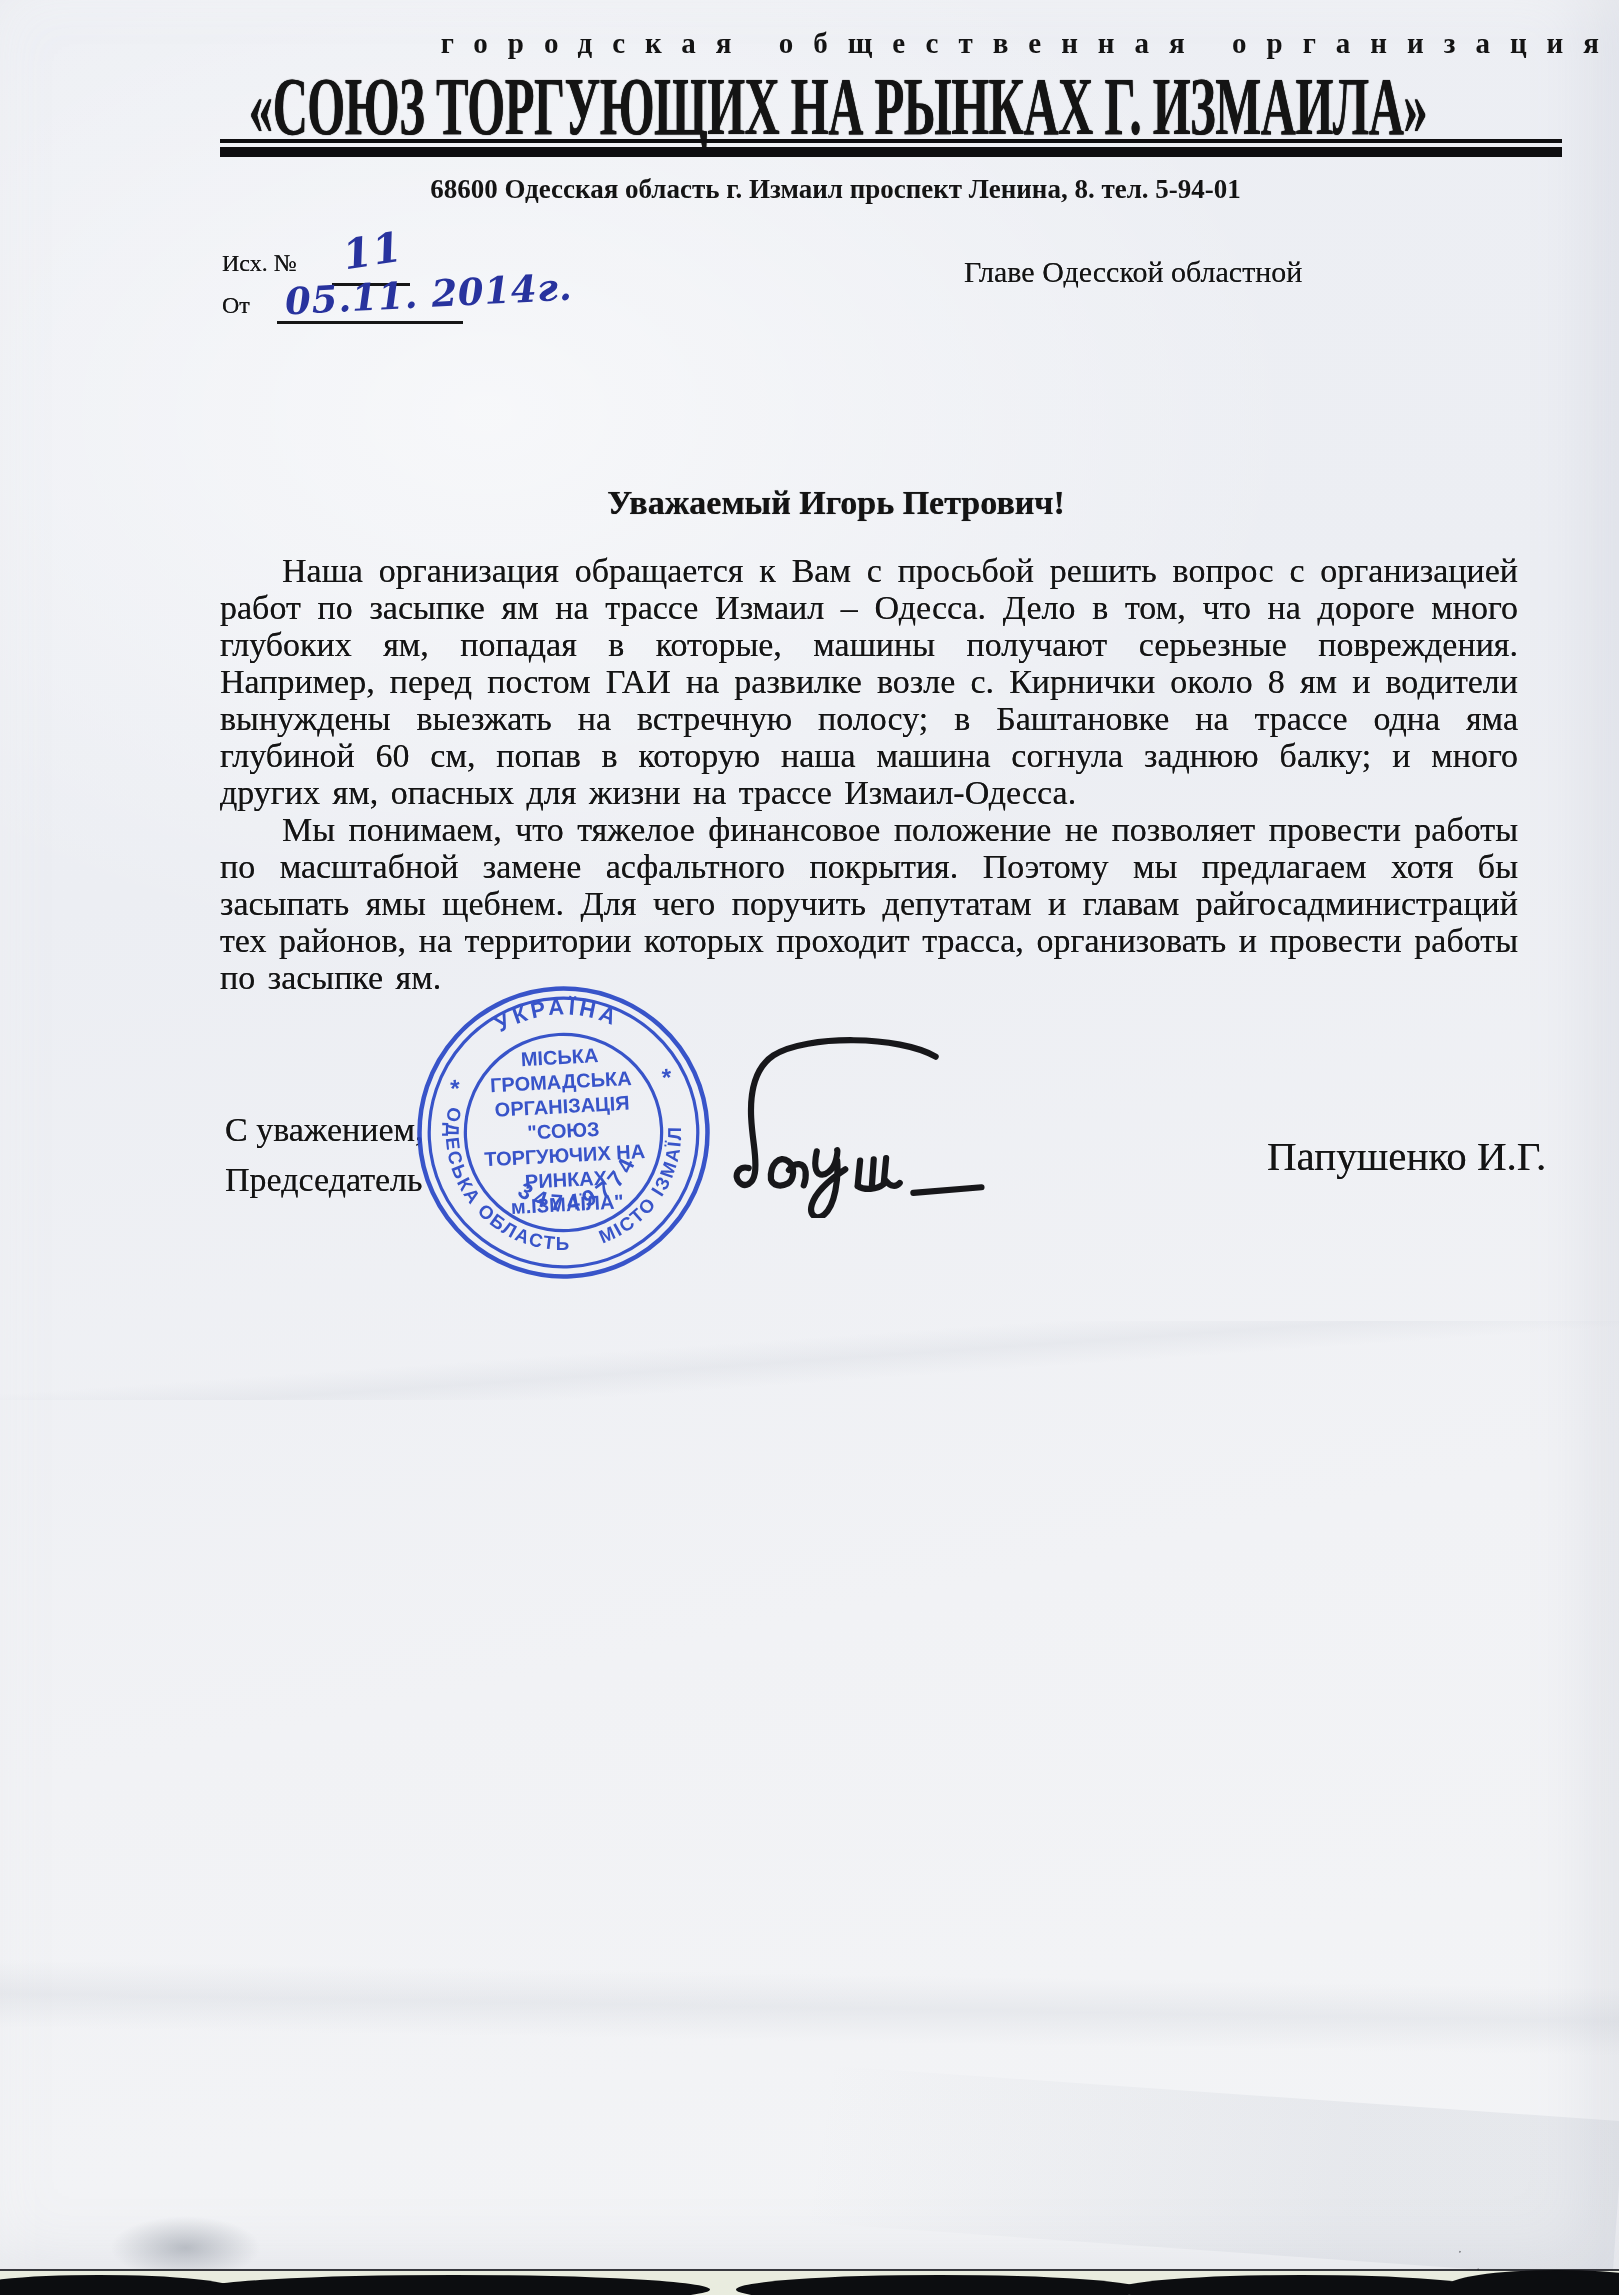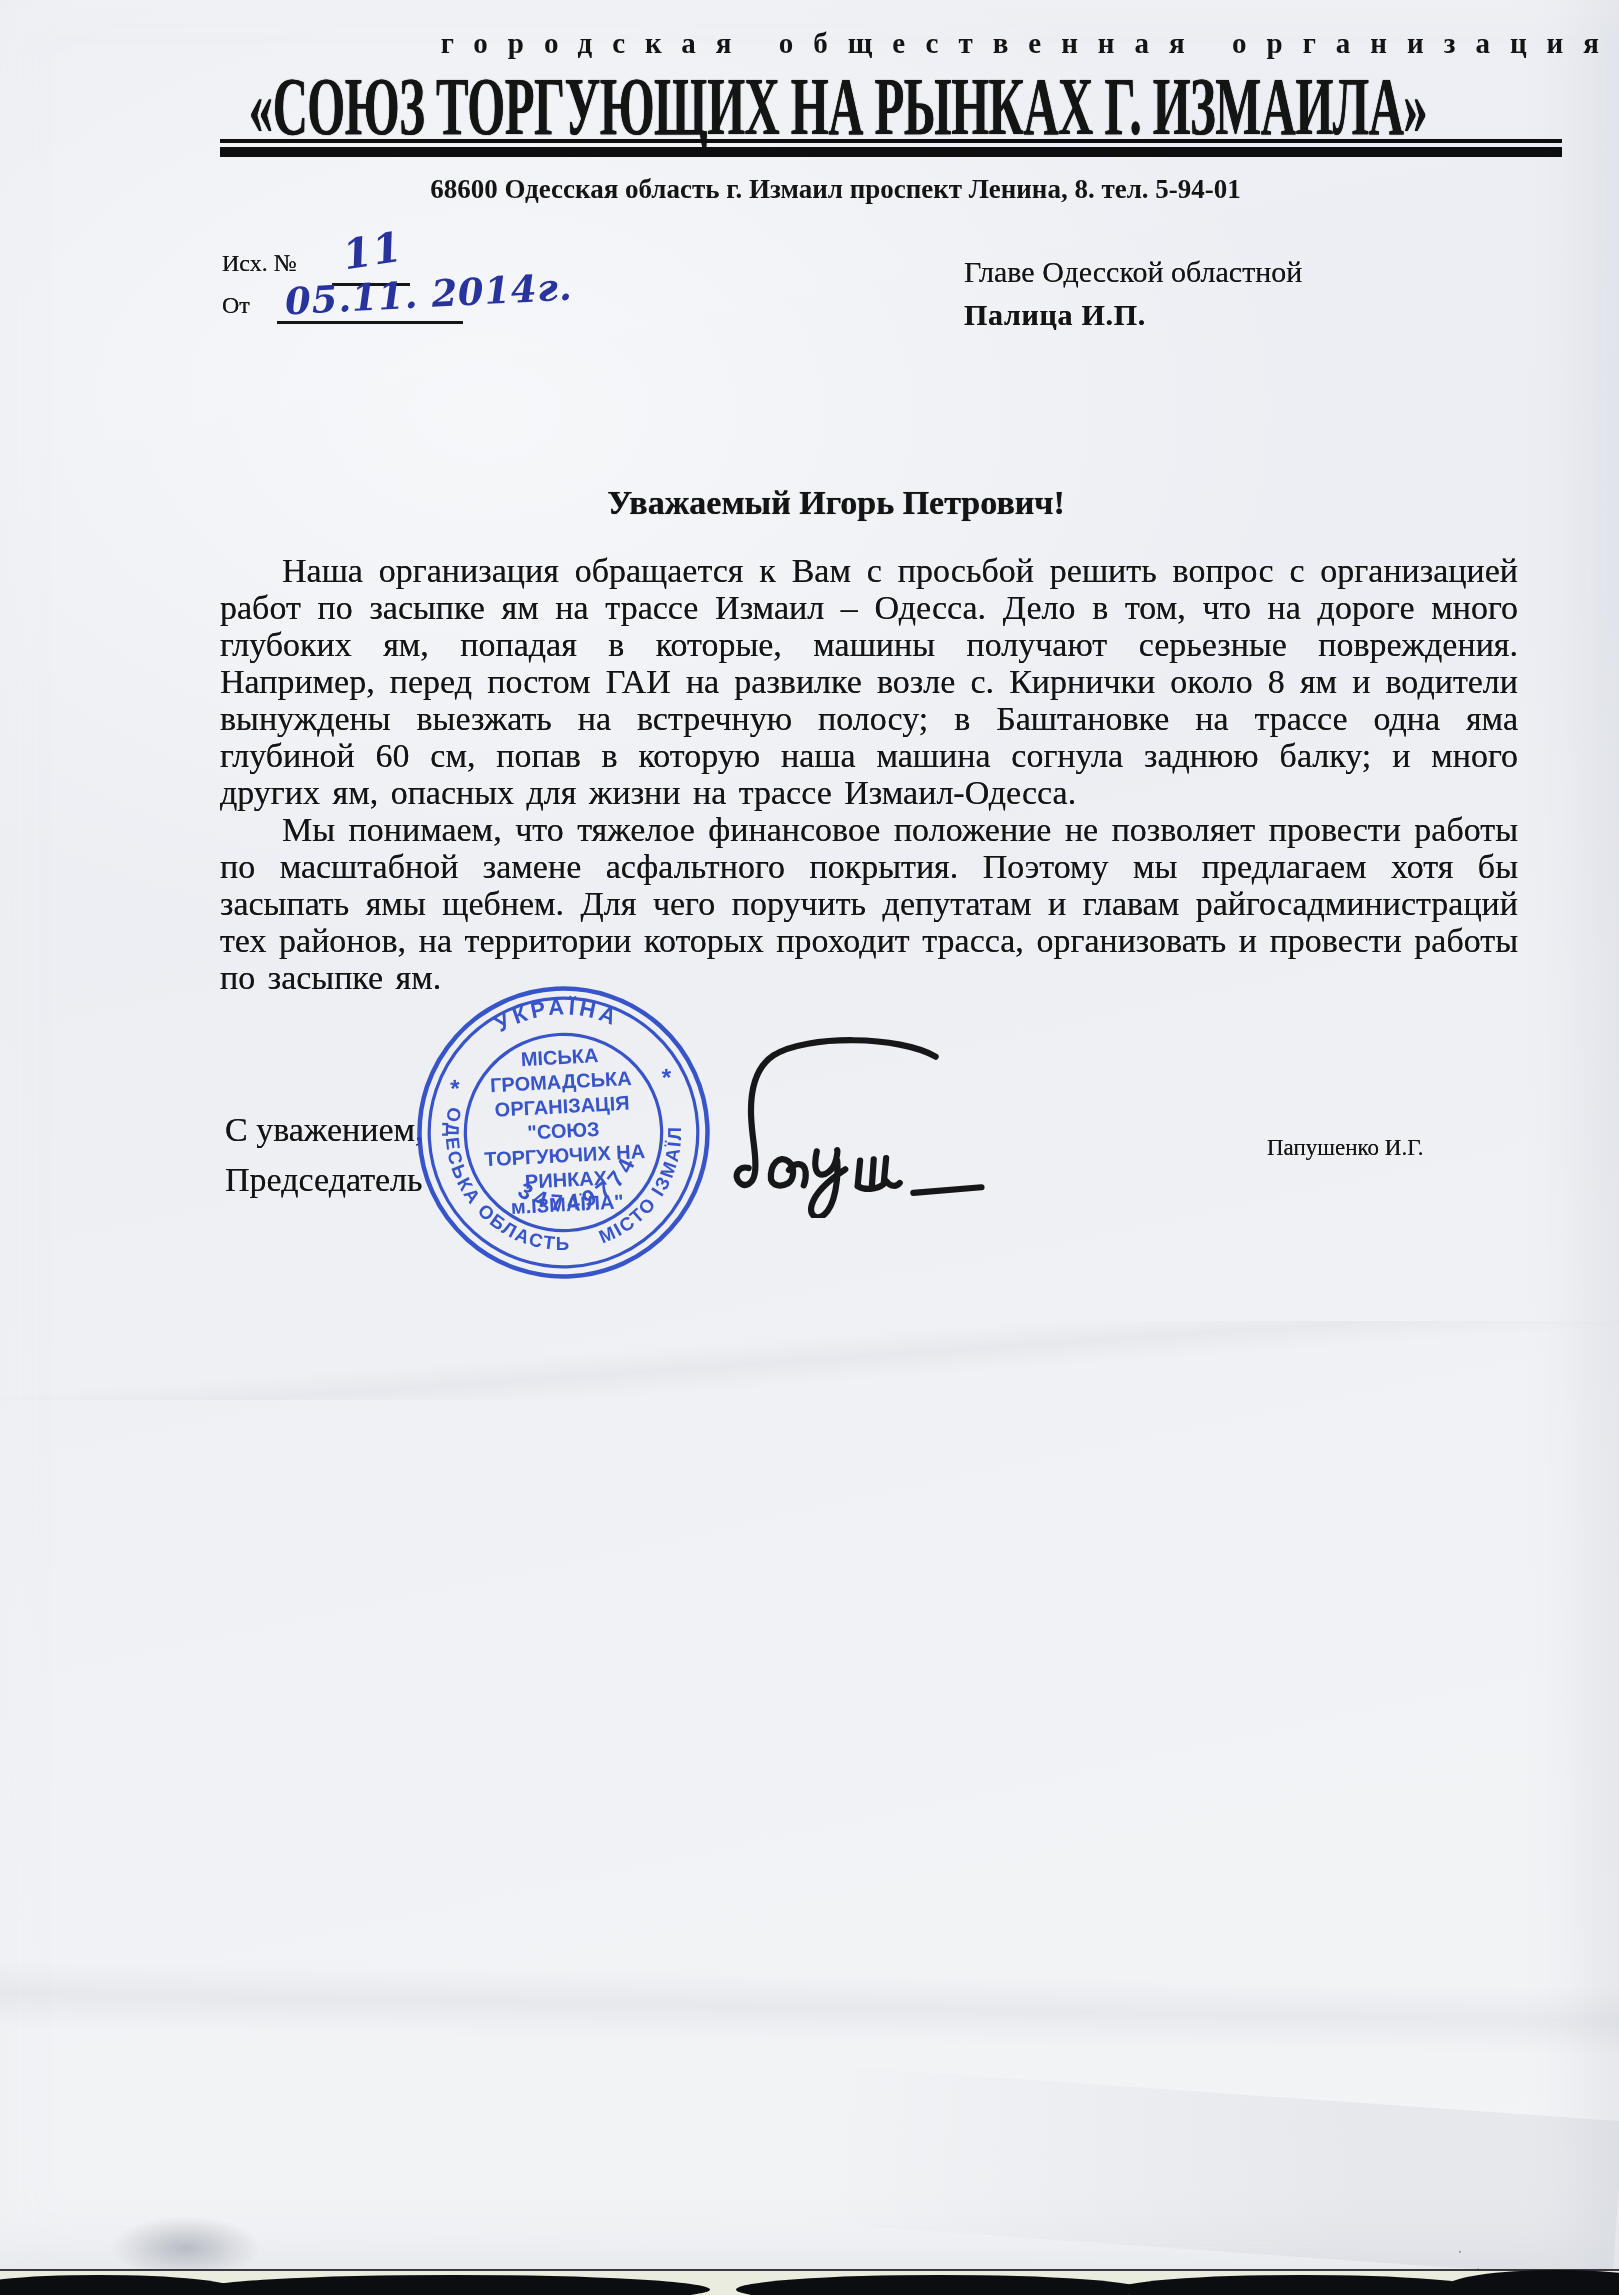--- a/index.html
+++ b/index.html
@@ -62,21 +62,21 @@
   }
   .body-text {
     top:552px; left:220px; width:1298px;
     font-size:34px; line-height:37px; text-align:justify; word-spacing:4px;
     text-shadow:0 0 0.6px rgba(0,0,0,0.72);
   }
   .body-text p { margin:0; text-indent:62px; }
 
   
   .closing { top:1105px; left:225px; font-size:34px; line-height:50px; text-shadow:0 0 0.6px rgba(0,0,0,0.72); white-space:nowrap; }
-  .signer-name { top:1136px; left:1267px; font-size:23px; line-height:1; text-shadow:0 0 0.6px rgba(0,0,0,0.72); white-space:nowrap; }
+  .signer-name { top:1136px; left:1267px; font-size:41px; line-height:1; text-shadow:0 0 0.6px rgba(0,0,0,0.72); white-space:nowrap; }
 
   
   .stamp { left:415px; top:984px; width:297px; height:297px; transform:rotate(-3deg); opacity:0.93; }
   .stamp text { font-family:"Liberation Sans","DejaVu Sans",sans-serif; font-weight:700; }
   .signature { left:714px; top:1029px; width:421px; height:189px; }
 
   
   .crease { pointer-events:none; }
   .crease-1 { left:0; right:0; top:1321px; height:79px;
     background:linear-gradient(176deg, rgba(255,255,255,0) 38%, rgba(150,159,175,0.10) 50%, rgba(255,255,255,0) 62%); }
@@ -112,21 +112,20 @@
 
   <div class="abs ref-line ref-outgoing">Исх. №</div>
   <div class="abs hw hw-number">11</div>
   <div class="abs uline uline-number"></div>
   <div class="abs ref-line ref-from">От</div>
   <div class="abs hw hw-date">05.11. 2014г.</div>
   <div class="abs uline uline-date"></div>
 
   <div class="abs recipient">
     <div class="r1">Главе Одесской областной</div>
-    <div class="r3">Палица И.П.</div>
   </div>
 
   <div class="abs salutation">Уважаемый Игорь Петрович!</div>
 
   <div class="abs body-text">
     <p>Наша организация обращается к Вам с просьбой решить вопрос  с организацией работ по засыпке  ям на трассе Измаил – Одесса.  Дело в том, что  на  дороге  много глубоких ям, попадая в которые, машины получают серьезные повреждения. Например,  перед постом ГАИ на развилке возле с. Кирнички около 8 ям и водители вынуждены выезжать на встречную полосу; в Баштановке на трассе одна яма  глубиной 60 см, попав в которую наша машина согнула заднюю балку; и много других ям, опасных для жизни на трассе Измаил-Одесса.</p>
     <p>Мы понимаем,  что тяжелое  финансовое положение не позволяет провести работы по масштабной замене асфальтного покрытия.  Поэтому мы предлагаем хотя бы засыпать ямы щебнем.  Для чего поручить депутатам и главам райгосадминистраций тех районов, на территории которых проходит трасса, организовать и провести работы  по засыпке ям.</p>
   </div>
 
   <div class="abs closing">

